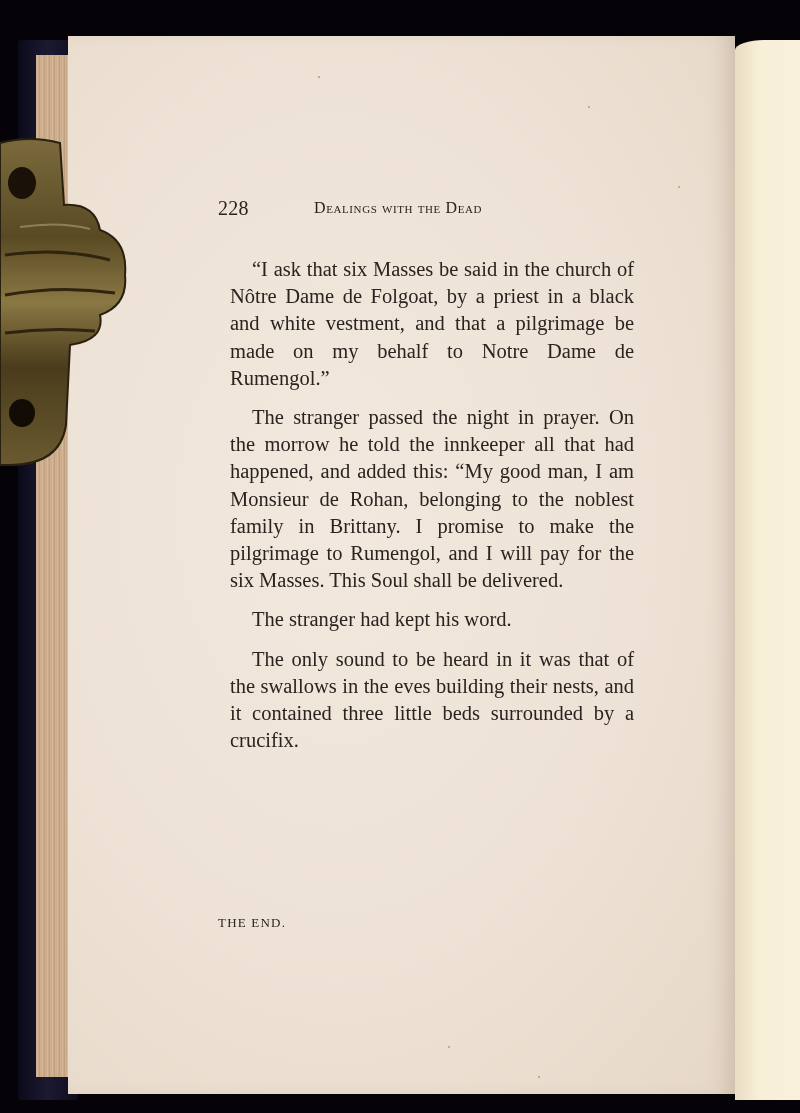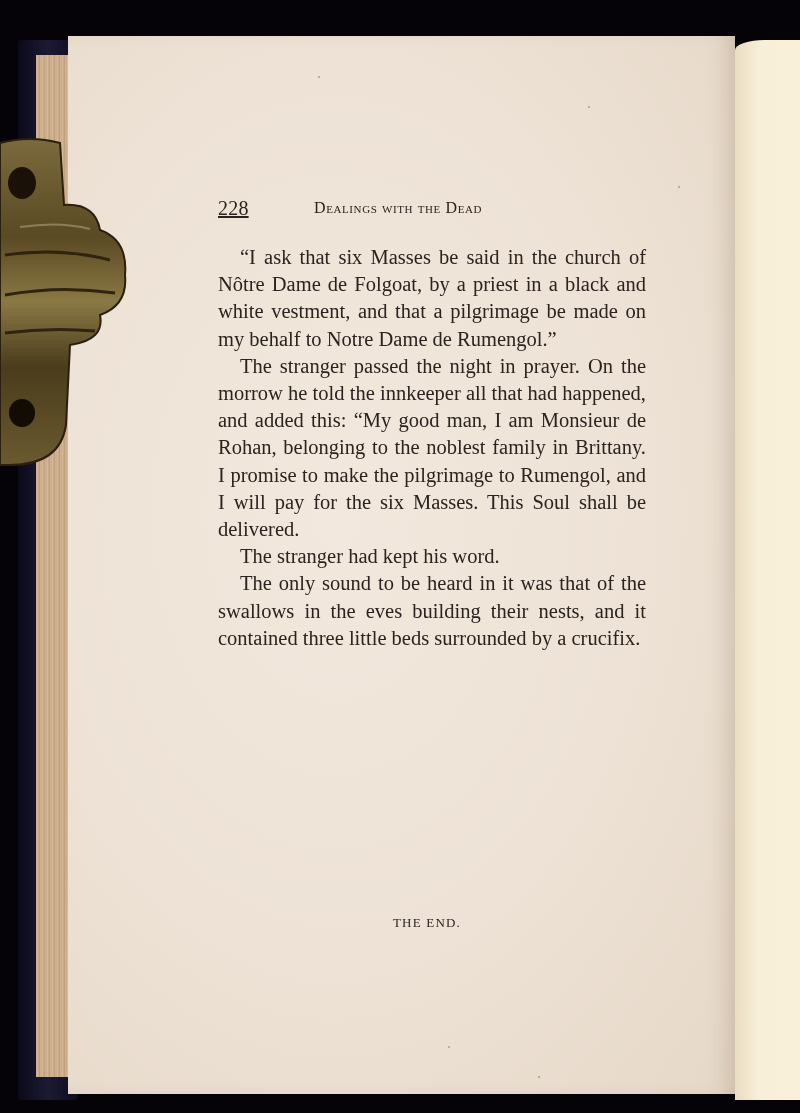--- a/index.html
+++ b/index.html
@@ -27,33 +27,33 @@
       background: linear-gradient(90deg, #e9dcc2 0%, #f8efd8 30%, #faf1da 100%);
       border-top-left-radius: 30px 10px;
     }
     .clasp {
       position: absolute; left: 0; top: 135px; width: 128px; height: 335px;
     }
     .running-head {
       position: absolute; left: 218px; top: 197px; width: 420px;
       font-size: 20px; color: #2a221d; letter-spacing: 0.2px;
     }
-    .running-head .folio { position: absolute; left: 0; top: 0; text-decoration: underline; }
+    .running-head .folio { position: absolute; left: 0; top: 0; }
     .running-head .title {
       position: absolute; left: 96px; top: 2px;
       font-variant: small-caps; font-size: 16px; letter-spacing: 0.6px;
     }
     .text-block {
       position: absolute; left: 218px; top: 244px; width: 428px;
       font-size: 20.5px; line-height: 27.2px; color: #2b2320;
       text-align: justify;
     }
-    .text-block p { margin: 0; text-indent: 22px; }
+    .text-block p { margin: 12px; text-indent: 22px; }
     .end {
-      position: absolute; left: 218px; top: 915px; width: 418px; text-align: center;
+      position: absolute; left: 218px; top: 915px; width: 418px; 
       font-size: 13px; letter-spacing: 1.2px; color: #2b2320;
     }
     .speck { position: absolute; width: 2px; height: 2px; border-radius: 50%; background: #a07a55; opacity: .7; }
   </style>
 </head>
 <body>
 
 <div class="cover"></div>
 <div class="page-edges"></div>
 <div class="right-page"></div>

